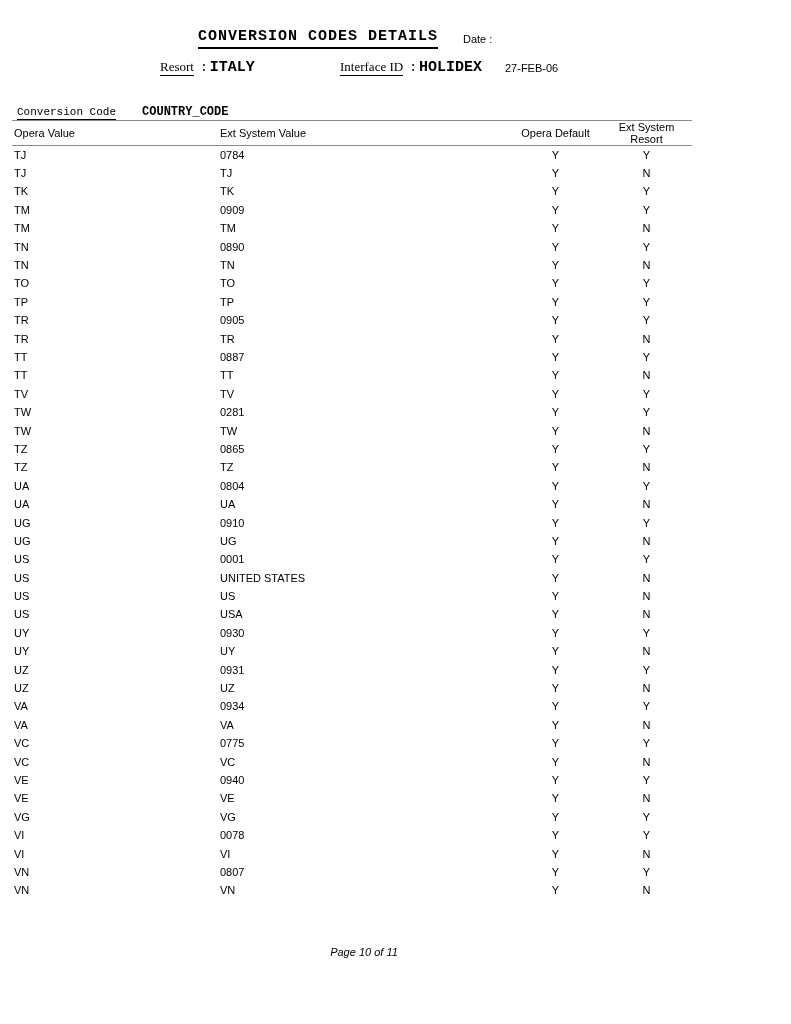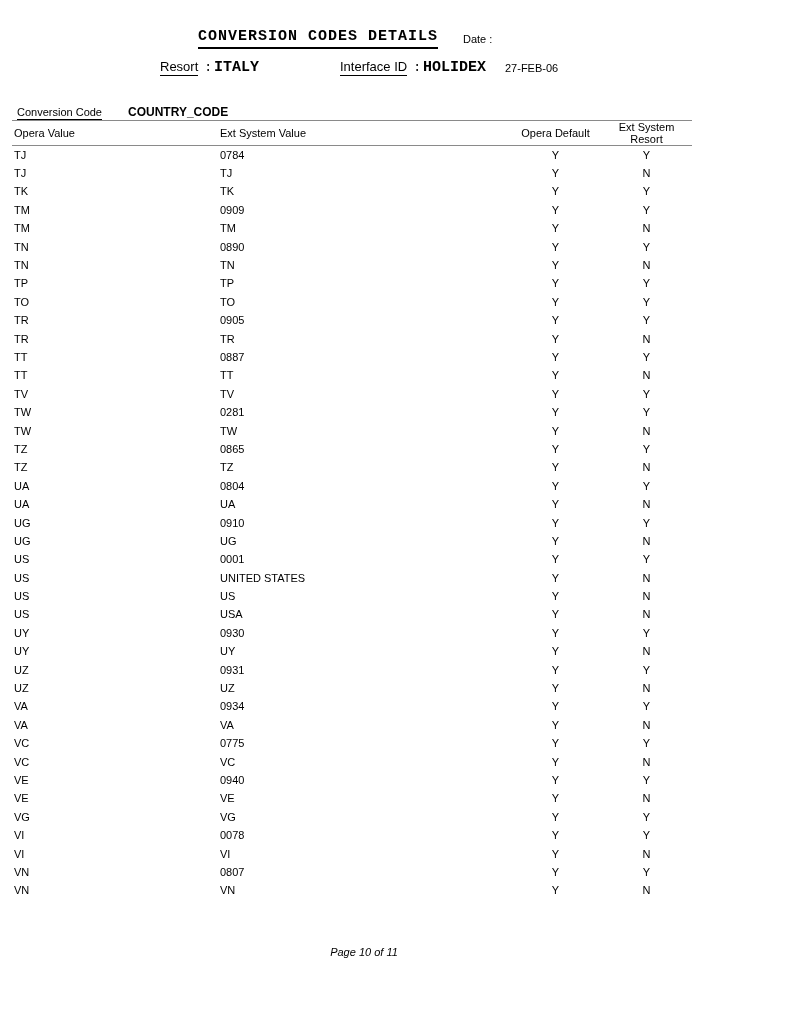--- a/index.html
+++ b/index.html
@@ -34,36 +34,36 @@
     position: absolute;
     top: 34px; left: 505px;
     font-size: 11px;
     margin-top: 28px;
   }
   .id-line { position: absolute; top: 57px; left: 0; width: 791px; }
   .id-group { position: absolute; top: 0; white-space: nowrap; }
   .id-group.resort { left: 160px; }
   .id-group.interface { left: 340px; }
   .id-label {
-    font-family: Liberation Sans, sans-serif;
+    font-family: Liberation Serif, serif;
     font-size: 13px;
     border-bottom: 1px solid var(--text, #000);
     padding-bottom: 1px;
   }
   .id-sep {
     font-family: "Liberation Mono", monospace;
     font-size: 13px;
     padding: 0 2px 0 6px;
   }
   .id-value {
     font-family: "Liberation Mono", monospace;
     font-weight: bold;
     font-size: 15px;
   }
-  .section-line { position: absolute; top: 102px; left: 17px; white-space: nowrap; }
+  .section-line { position: absolute; top: 102px; left: 17px; white-space: nowrap; font-family: Liberation Mono, monospace; }
   .section-label {
     font-size: 11px;
     border-bottom: 1px solid var(--text, #000);
     padding-bottom: 1px;
   }
   .section-value {
     font-size: 12px;
     font-weight: bold;
     margin-left: 26px;
   }
@@ -176,32 +176,32 @@
         <td class="col2">Y</td>
         <td class="col3">Y</td>
       </tr>
       <tr>
         <td class="col0">TN</td>
         <td class="col1">TN</td>
         <td class="col2">Y</td>
         <td class="col3">N</td>
       </tr>
       <tr>
+        <td class="col0">TO</td>
+        <td class="col1">TO</td>
+        <td class="col2">Y</td>
+        <td class="col3">Y</td>
+      </tr>
+      <tr>
         <td class="col0">TP</td>
         <td class="col1">TP</td>
         <td class="col2">Y</td>
         <td class="col3">Y</td>
       </tr>
       <tr>
-        <td class="col0">TO</td>
-        <td class="col1">TO</td>
-        <td class="col2">Y</td>
-        <td class="col3">Y</td>
-      </tr>
-      <tr>
         <td class="col0">TR</td>
         <td class="col1">0905</td>
         <td class="col2">Y</td>
         <td class="col3">Y</td>
       </tr>
       <tr>
         <td class="col0">TR</td>
         <td class="col1">TR</td>
         <td class="col2">Y</td>
         <td class="col3">N</td>

